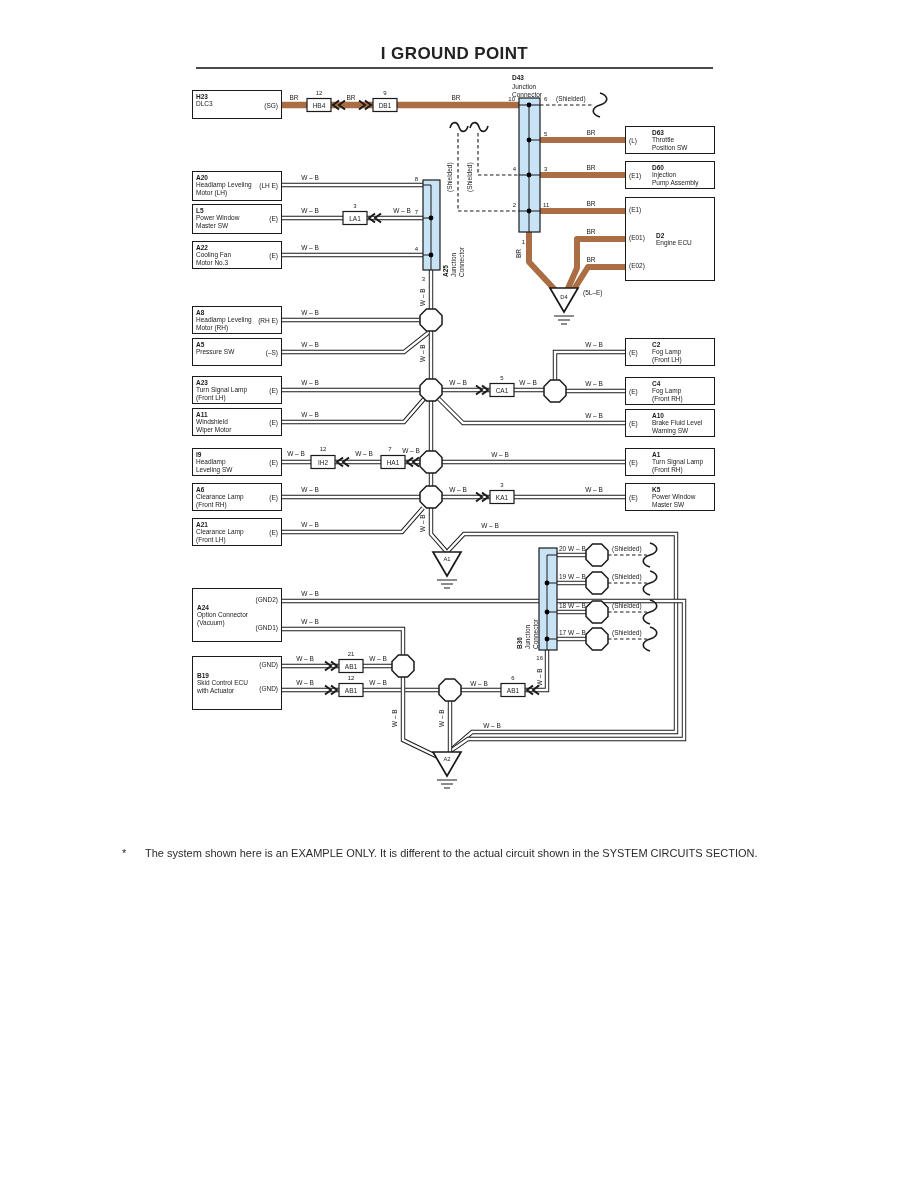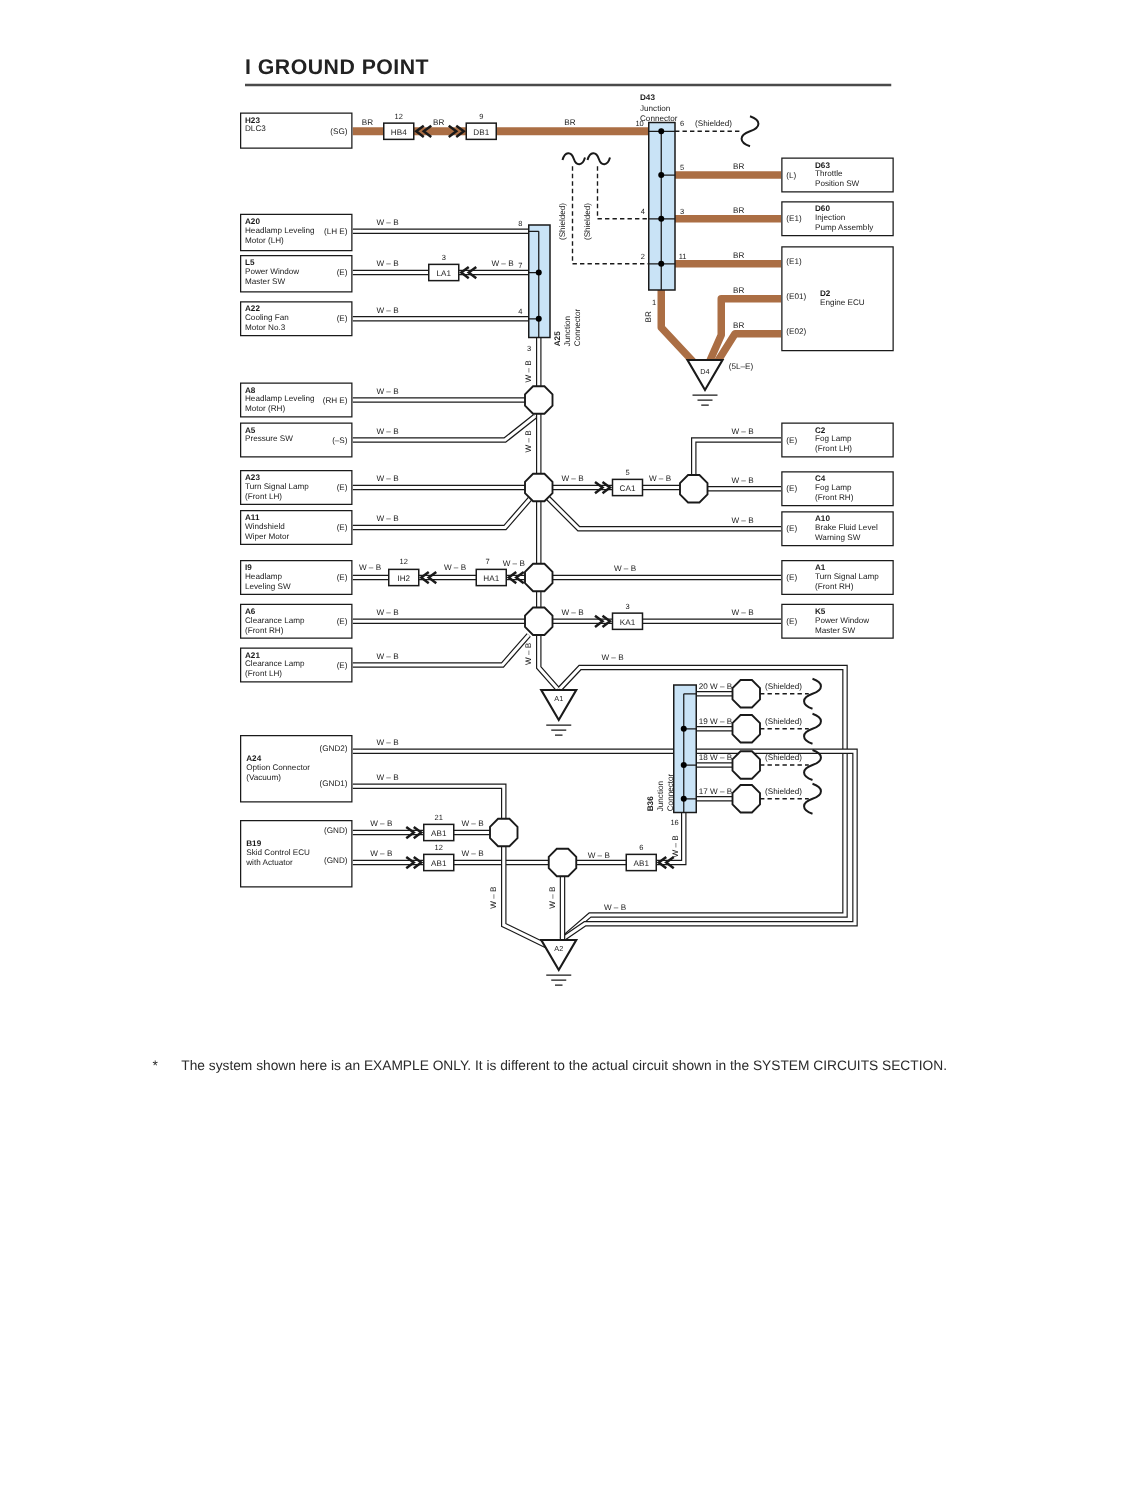--- a/index.html
+++ b/index.html
@@ -1,19 +1,19 @@
 <!DOCTYPE html>
 <html><head>
 <meta charset="utf-8">
 <style>
   html,body{margin:0;padding:0;background:#fff;}
   .page{position:relative;width:918px;height:1188px;background:#fff;overflow:hidden;
         font-family:"Liberation Sans",sans-serif;color:#1a1a1a;}
   .title{position:absolute;left:196px;top:44px;width:517px;font-size:17px;font-weight:bold;
-         letter-spacing:.4px;color:#222;border-bottom:2.5px solid #4a4a4a;padding-bottom:3px;}
+         letter-spacing:.4px;color:#222;border-bottom:2.5px solid #4a4a4a;padding-bottom:3px;text-align:center;}
   svg{position:absolute;left:0;top:0;}
   svg text{font-family:"Liberation Sans",sans-serif;font-size:6.5px;fill:#1a1a1a;}
   svg text.pin{font-size:6px;}
   svg text.gid{font-size:5.8px;}
   svg text.jid{font-weight:bold;}
   .wb{stroke:#1a1a1a;stroke-width:4.4;fill:none;}
   .wbc{stroke:#ffffff;stroke-width:2.5;fill:none;}
   .br{stroke:#ab6e44;fill:none;}
   .dash{stroke:#1a1a1a;stroke-width:1.1;fill:none;stroke-dasharray:3.5 2.5;}
   .thin{stroke:#1a1a1a;stroke-width:1;fill:none;}

